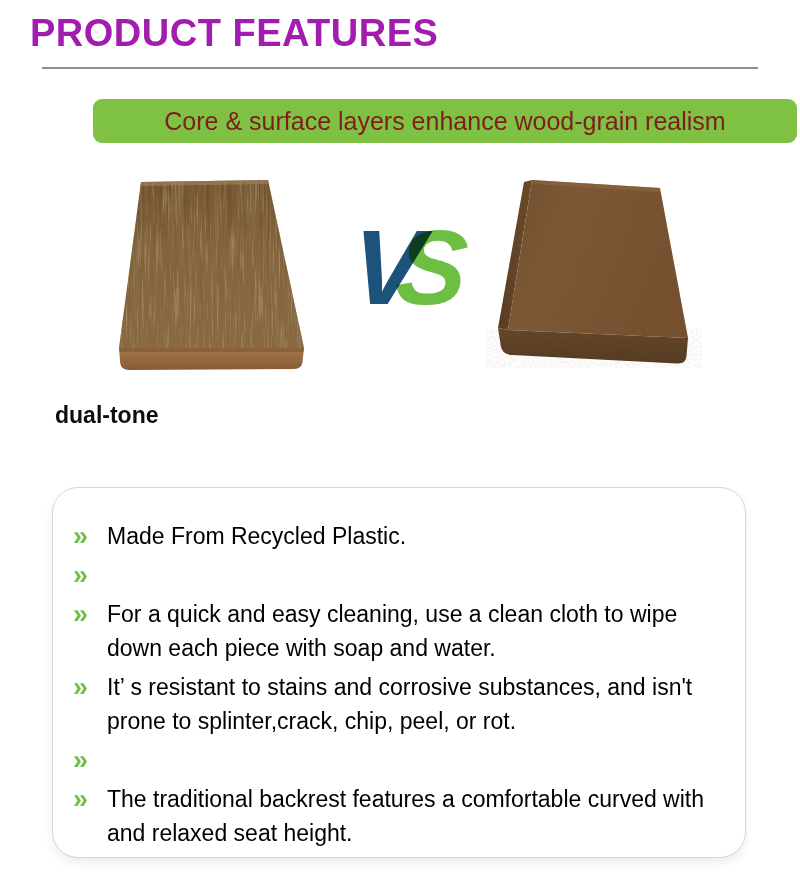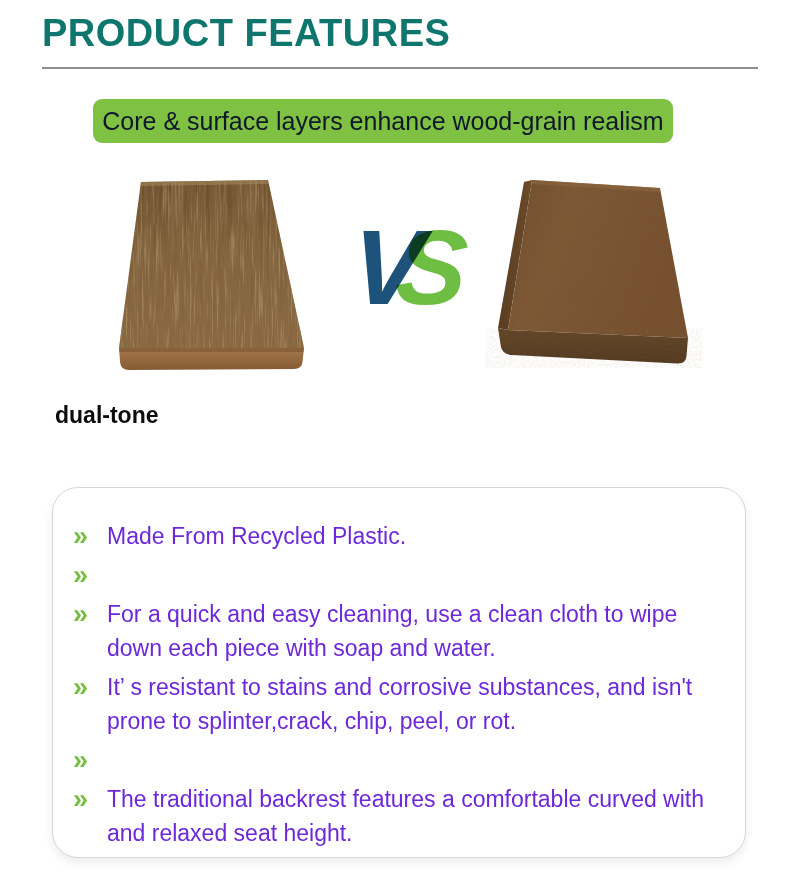--- a/index.html
+++ b/index.html
@@ -5,34 +5,34 @@
   html,body{margin:0;padding:0;background:#ffffff;}
   .page{
     position:relative;
     width:800px;height:881px;
     background:#ffffff;
     font-family:"Liberation Sans", sans-serif;
     overflow:hidden;
   }
   
   .title{
-    position:absolute;left:42px;top:12px;
-    font-size:38px;font-weight:bold;color:#0f766e;
+    position:absolute;left:30px;top:12px;
+    font-size:38px;font-weight:bold;color:#a21caf;
     letter-spacing:0.5px;white-space:nowrap;
   }
   .title-rule{
     position:absolute;left:42px;top:67px;width:716px;height:0;
     border-top:2px solid #8f8f8f;
   }
   
   .banner{
-    position:absolute;left:93px;top:99px;width:580px;height:44px;
+    position:absolute;left:93px;top:99px;width:704px;height:44px;
     background:#7fc142;border-radius:9px;
     display:flex;align-items:center;justify-content:center;
-    color:#0f172a;font-size:25px;white-space:nowrap;
+    color:#7f1d1d;font-size:25px;white-space:nowrap;
   }
   
   .board{position:absolute;}
   .board-left{left:110px;top:176px;width:202px;height:204px;}
   .board-right{left:486px;top:174px;width:216px;height:206px;}
   .vs{
     position:absolute;left:352px;top:214px;
     font-size:106px;line-height:1;font-weight:bold;font-style:italic;
     transform:skewX(-4deg);
     white-space:nowrap;
@@ -59,21 +59,21 @@
   .feature-row{
     display:flex;align-items:flex-start;gap:8px;
     margin-bottom:5px;
   }
   .chev{
     flex:none;width:26px;
     color:#76bd43;font-weight:bold;font-size:27px;line-height:34px;
     text-align:left;
   }
   .feature-text{
-    font-size:23px;line-height:34px;color:#6d28d9;
+    font-size:23px;line-height:34px;color:#000000;
     max-width:618px;
   }
 </style>
 </head>
 <body>
 
 <div class="page">
 
   <div class="title">PRODUCT FEATURES</div>
   <div class="title-rule"></div>

